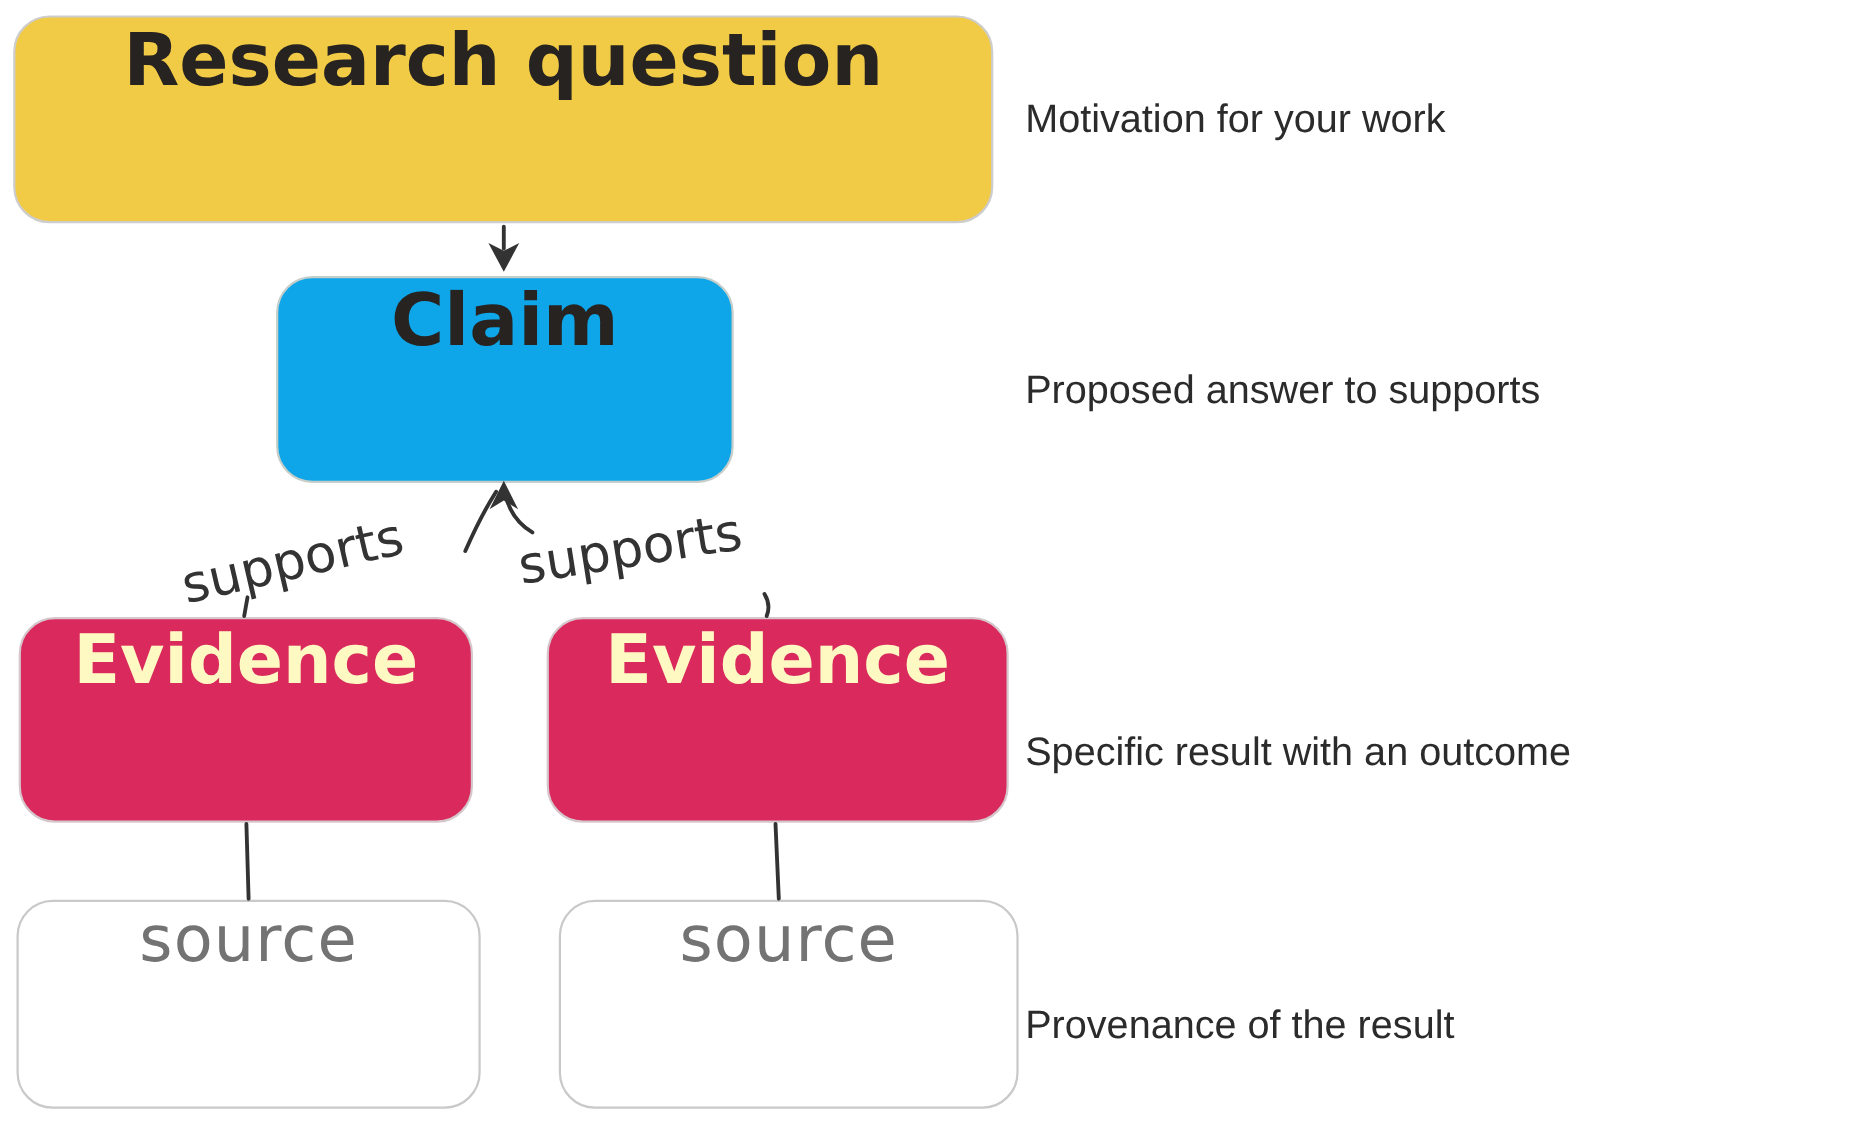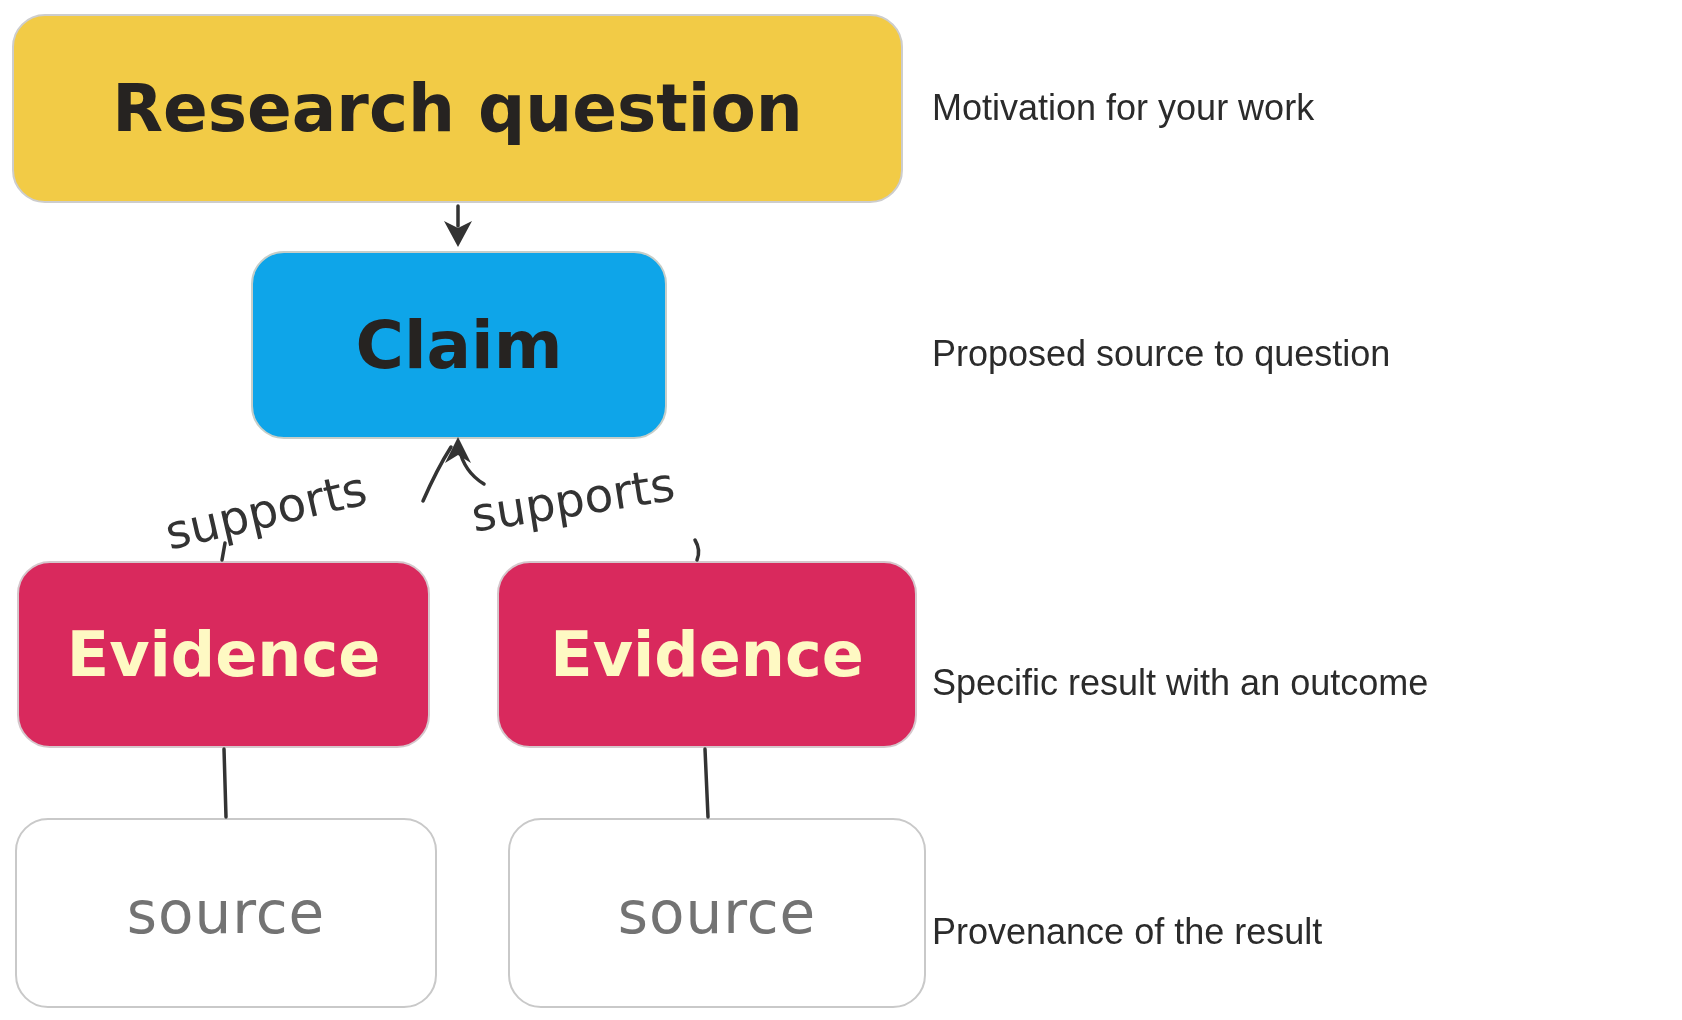--- a/index.html
+++ b/index.html
@@ -5,21 +5,21 @@
   html,body{margin:0;padding:0;background:#ffffff;}
   .canvas{
     position:relative;
     width:1682px;height:1020px;
     background:#ffffff;
     overflow:hidden;
     font-family:"Liberation Sans", sans-serif;
   }
   .node{
     position:absolute;
-    display:flex;align-items:center;justify-content:center;
+    display:flex;justify-content:center;
     border:2px solid #cdcdcd;
     box-sizing:border-box;
     border-radius:33px;
   }
   .node-label{
     font-family:"DejaVu Sans", sans-serif;
     font-weight:700;
     color:#262321;
     white-space:nowrap;
   }
@@ -87,21 +87,21 @@
   </div>
 
   <div class="node source" id="node-source-right">
     <span class="node-label">source</span>
   </div>
 
   <div class="edge-label" id="supports-left">supports</div>
   <div class="edge-label" id="supports-right">supports</div>
 
   <div class="annotation" id="ann-question">Motivation for your work</div>
-  <div class="annotation" id="ann-claim">Proposed source to question</div>
+  <div class="annotation" id="ann-claim">Proposed answer to supports</div>
   <div class="annotation" id="ann-evidence">Specific result with an outcome</div>
   <div class="annotation" id="ann-source">Provenance of the result</div>
 
   <svg class="overlay" viewBox="0 0 1682 1020" xmlns="http://www.w3.org/2000/svg">
 
     <line x1="458" y1="206" x2="458" y2="226"></line>
     <polygon points="458,247 444,221 458,228 472,221"></polygon>
 
     <path d="M423,501 Q437,469 451,447"></path>
     <path d="M484,484 Q464,472 459,448"></path>

